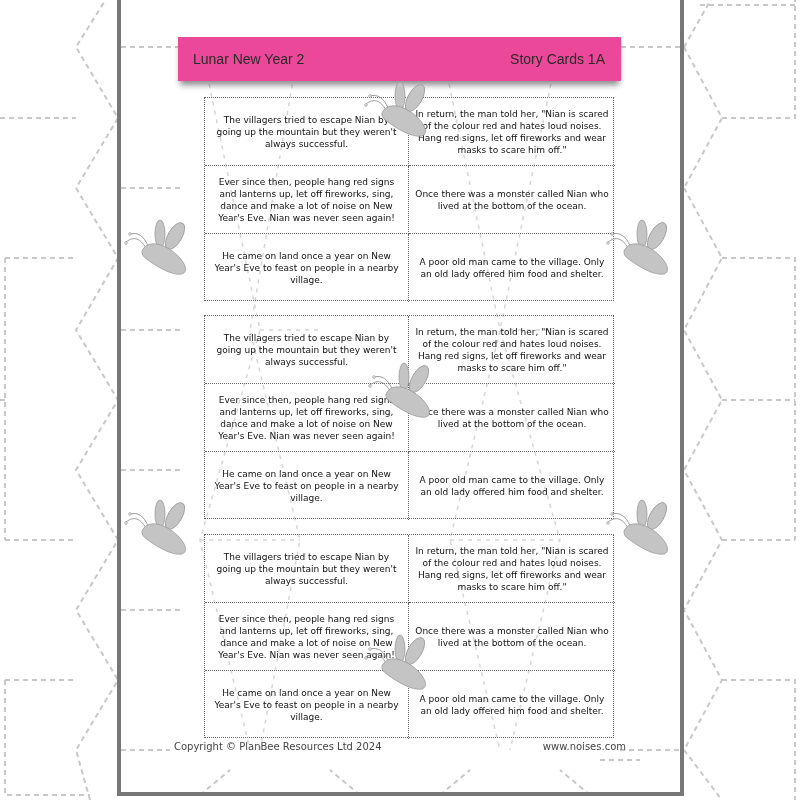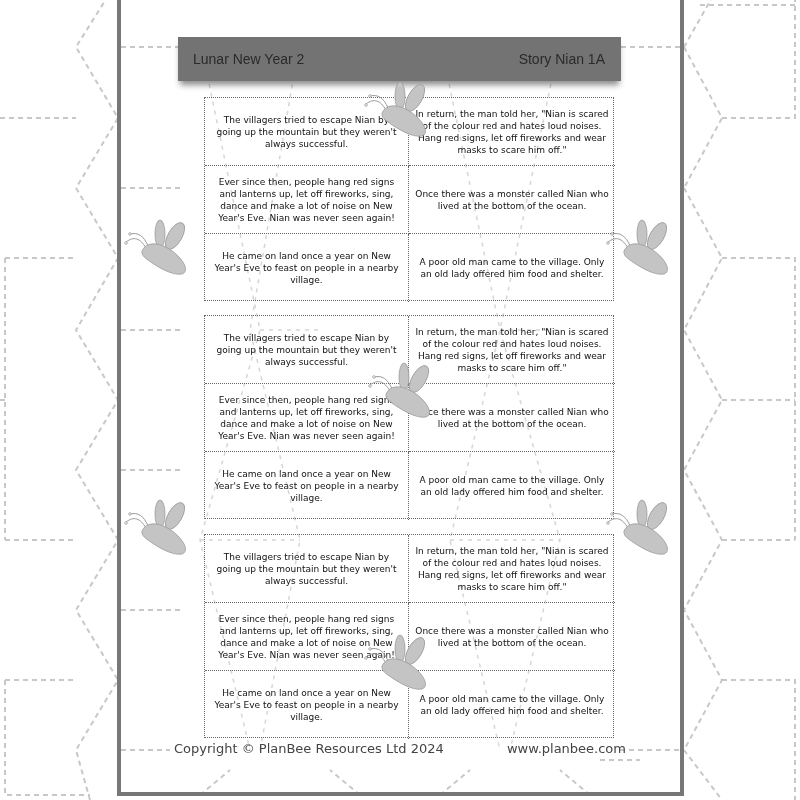--- a/index.html
+++ b/index.html
@@ -8,21 +8,21 @@
 
     .hex-bg { position: absolute; left: 0; top: 0; width: 800px; height: 800px; z-index: 0; }
 
     .page {
       position: absolute; left: 117px; top: -6px; width: 567px; height: 802px;
       border: 4px solid #777777; background: transparent; z-index: 1;
     }
 
     .header-box {
       position: absolute; left: 178px; top: 37px; width: 443px; height: 44px;
-      background: #737373; z-index: 3;
+      background: #ec4899; z-index: 3;
       box-shadow: 0 6px 6px -2px rgba(0,0,0,0.45);
       display: flex; align-items: center; justify-content: space-between;
       padding: 0 16px 0 15px;
       font-family: "Liberation Sans", sans-serif; font-size: 14px; color: #2a2a2a;
     }
 
     .card-set {
       position: absolute; left: 204px; width: 410px; height: 204px; z-index: 3;
       border: 1px dotted #666; display: grid;
       grid-template-columns: 204px 206px; grid-template-rows: 68px 68px 68px;
@@ -34,21 +34,21 @@
       color: #111; padding: 0 6px; background: rgba(255,255,255,0.0);
     }
     .card:nth-child(2n) { border-right: none; }
     .card:nth-last-child(-n+2) { border-bottom: none; }
 
     .bees { position: absolute; left: 0; top: 0; width: 800px; height: 800px; z-index: 4; pointer-events: none; }
 
     .footer {
       position: absolute; top: 741px; left: 174px; width: 452px; z-index: 3;
       display: flex; justify-content: space-between;
-      font-family: "DejaVu Sans", sans-serif; font-size: 13px; color: #444; gap: 44px;
+      font-family: "DejaVu Sans", sans-serif; font-size: 10px; color: #444; gap: 44px;
     }
   </style>
 </head>
 <body>
 
 <svg class="hex-bg" viewBox="0 0 800 800">
   <g fill="none" stroke="#c8c8c8" stroke-width="2" stroke-dasharray="5,4">
 
     <path d="M118 -20 L76 47 L118 118 L76 188"></path>
     <path d="M0 118 L76 118"></path>
@@ -95,21 +95,21 @@
     <path d="M500 330 L560 330"></path>
     <path d="M200 540 L300 540"></path>
     <path d="M450 540 L560 540"></path>
   </g>
 </svg>
 
 <div class="page"></div>
 
 <div class="header-box">
   <span>Lunar New Year 2</span>
-  <span>Story Nian 1A</span>
+  <span>Story Cards 1A</span>
 </div>
 
 <div class="card-set" style="top:97px;">
   <div class="card">The villagers tried to escape Nian by going up the mountain but they weren't always successful.</div>
   <div class="card">In return, the man told her, "Nian is scared of the colour red and hates loud noises. Hang red signs, let off fireworks and wear masks to scare him off."</div>
   <div class="card">Ever since then, people hang red signs and lanterns up, let off fireworks, sing, dance and make a lot of noise on New Year's Eve. Nian was never seen again!</div>
   <div class="card">Once there was a monster called Nian who lived at the bottom of the ocean.</div>
   <div class="card">He came on land once a year on New Year's Eve to feast on people in a nearby village.</div>
   <div class="card">A poor old man came to the village. Only an old lady offered him food and shelter.</div>
 </div>
@@ -127,21 +127,21 @@
   <div class="card">The villagers tried to escape Nian by going up the mountain but they weren't always successful.</div>
   <div class="card">In return, the man told her, "Nian is scared of the colour red and hates loud noises. Hang red signs, let off fireworks and wear masks to scare him off."</div>
   <div class="card">Ever since then, people hang red signs and lanterns up, let off fireworks, sing, dance and make a lot of noise on New Year's Eve. Nian was never seen again!</div>
   <div class="card">Once there was a monster called Nian who lived at the bottom of the ocean.</div>
   <div class="card">He came on land once a year on New Year's Eve to feast on people in a nearby village.</div>
   <div class="card">A poor old man came to the village. Only an old lady offered him food and shelter.</div>
 </div>
 
 <div class="footer">
   <span>Copyright © PlanBee Resources Ltd 2024</span>
-  <span>www.planbee.com</span>
+  <span>www.noises.com</span>
 </div>
 
 <svg class="bees" viewBox="0 0 800 800">
   <defs>
     <g id="bee">
 
       <path d="M-14 -2 C-20 -12 -26 -14 -34 -8" fill="none" stroke="#9a9a9a" stroke-width="1"></path>
       <path d="M-12 -4 C-16 -14 -22 -18 -30 -16" fill="none" stroke="#9a9a9a" stroke-width="1"></path>
       <circle cx="-34" cy="-7" r="1.3" fill="#fff" stroke="#9a9a9a" stroke-width="0.8"></circle>
       <circle cx="-30" cy="-16" r="1.3" fill="#fff" stroke="#9a9a9a" stroke-width="0.8"></circle>

